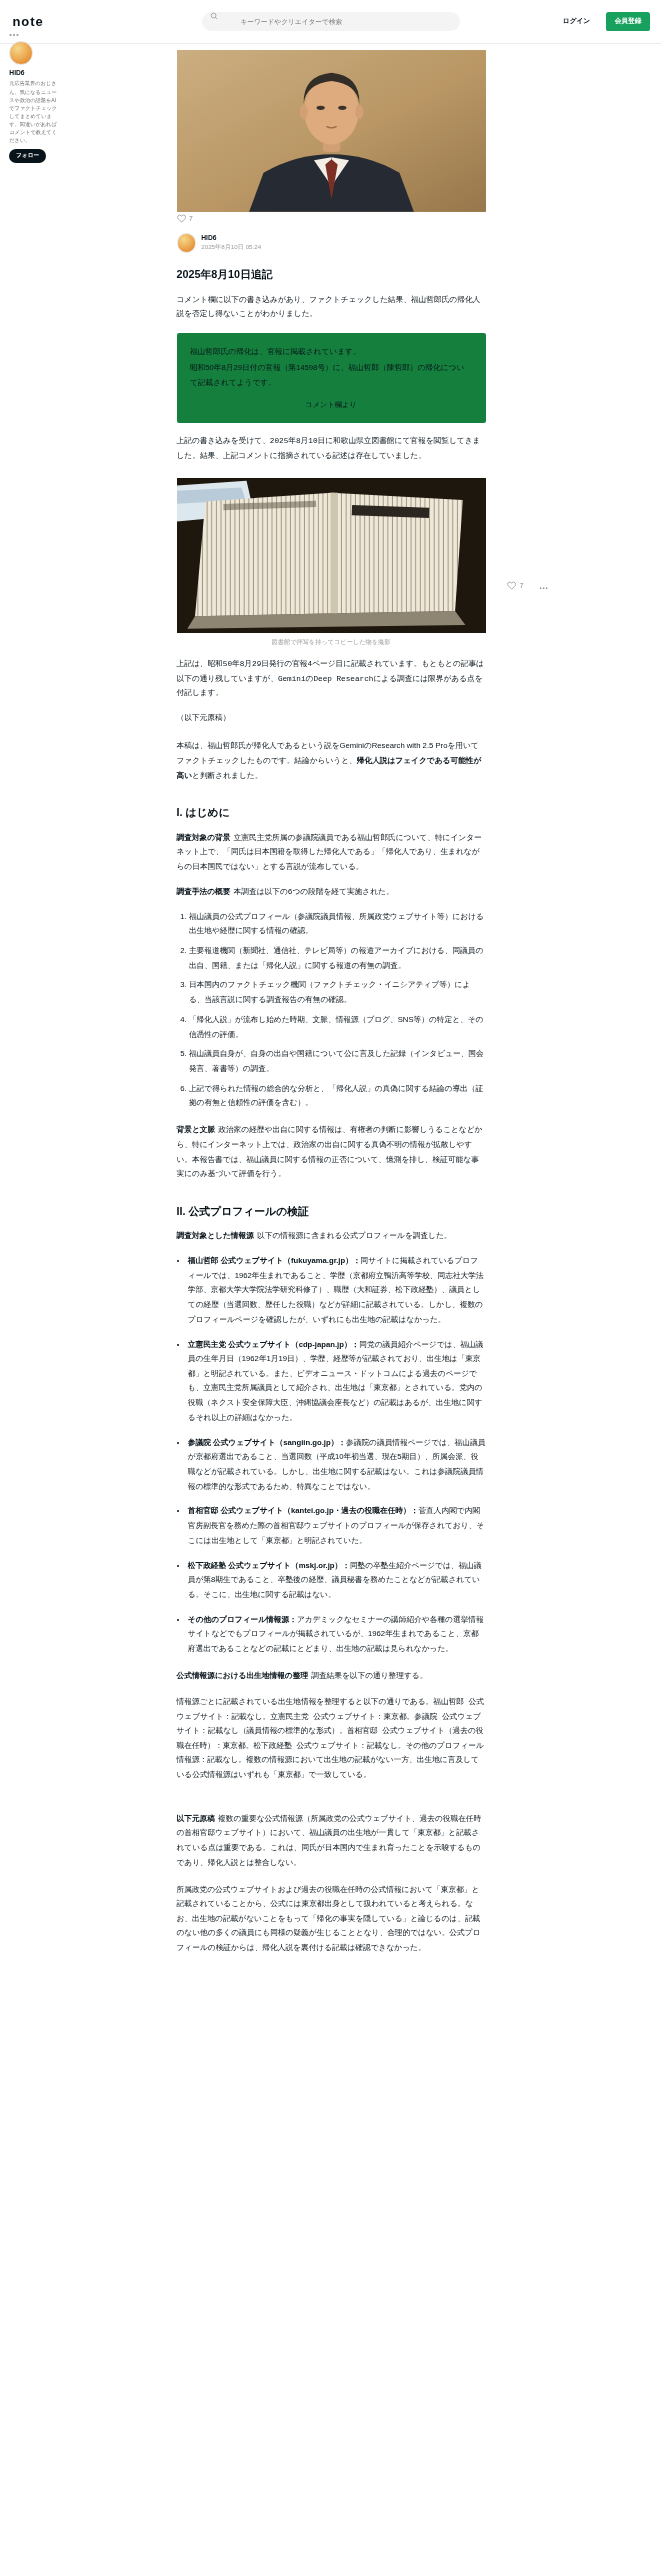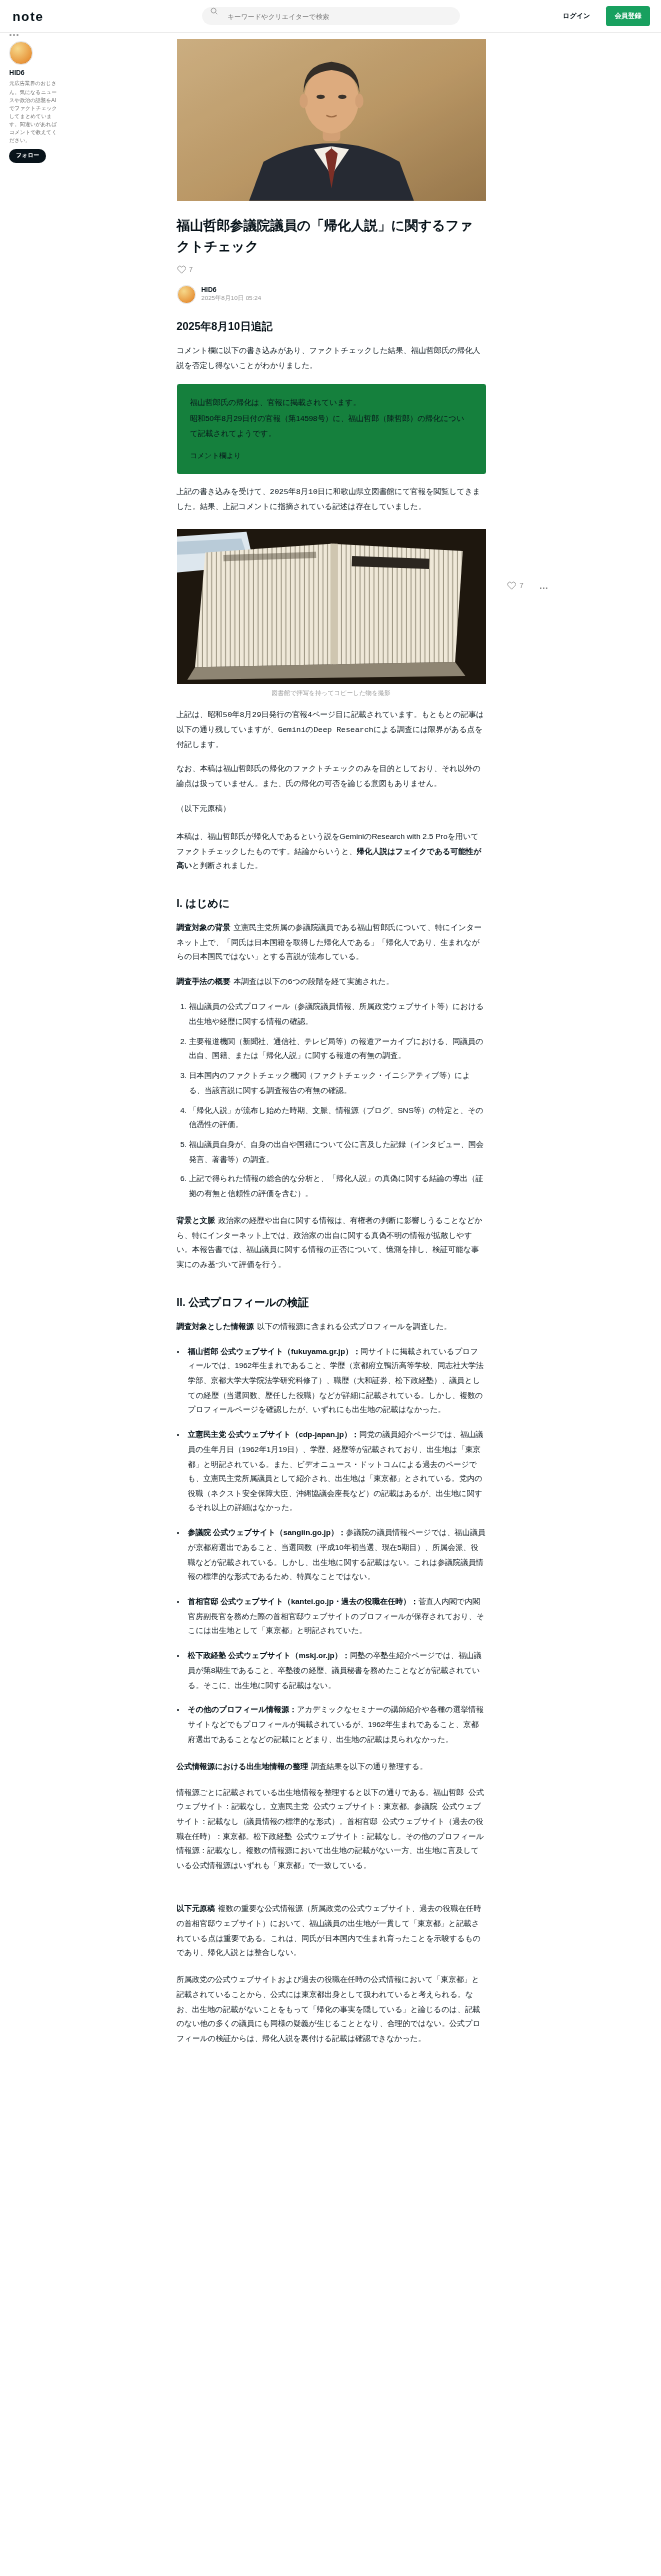--- a/index.html
+++ b/index.html
@@ -4,29 +4,29 @@
 <style>
   * { box-sizing: border-box; }
   html,body { margin:0; padding:0; }
   body {
     width:662px; min-height:3091px; position:relative;
     background:#ffffff; color:#08131a;
     font-family:"Liberation Sans","DejaVu Sans",sans-serif;
   }
   
   .nav {
-    height:33px; display:flex; align-items:center;
+    height:44px; display:flex; align-items:center;
     padding:0 12.4px; border-bottom:0.5px solid #ececec;
     position:relative; background:#fff;
   }
   .logo { font-weight:800; font-size:13px; letter-spacing:1px; cursor:pointer; }
   .searchbar {
     position:absolute; left:50%; transform:translateX(-50%);
     width:258px; height:18.5px; background:#f4f4f4; border-radius:10.3px;
-    display:flex; gap:7px; padding:0 8.2px;
+    display:flex; gap:20px; padding:0 8.2px;
   }
   .searchbar svg { flex:0 0 auto; }
   .searchbar input {
     border:none; background:transparent; outline:none;
     font-size:6.7px; width:100%; color:#333;
     font-family:"Liberation Sans","DejaVu Sans",sans-serif;
   }
   .nav-right { margin-left:auto; display:flex; align-items:center; gap:10.3px; }
   .login-btn { background:none; border:none; font-size:6.7px; font-weight:700; color:#08131a; cursor:pointer; }
   .signup-btn {
@@ -63,21 +63,21 @@
   .author-name { font-size:6.7px; font-weight:700; cursor:pointer; }
   .author-date { font-size:6.2px; color:#9b9b9b; margin-top:1.5px; }
   h2.addendum { font-size:10.8px; font-weight:800; margin:15.5px 0 3.1px; }
   .body-p { font-size:7.7px; line-height:1.9; margin:10.3px 0;font-family:Liberation Mono, monospace; }
   .lead { font-weight:700; margin-right:3.1px;text-align:center; }
   .quote-box {
     background:#15803d; border-radius:2.1px; padding:11.3px 13.4px; margin:11.3px 0;
     font-size:7.7px; line-height:1.9;
   }
   .quote-box .q-line { margin:0 0 2.1px 0; }
-  .quote-source { text-align:left; margin-top:7.2px; font-size:7.2px; }
+  .quote-source { text-align:center; margin-top:7.2px; font-size:7.2px; }
   figure { margin:14.4px 0 5.2px; }
   .gazette { width:309px; height:155px; background:#241c14; overflow:hidden; cursor:pointer; }
   figcaption { text-align:center; font-size:6.2px; color:#9b9b9b; margin-top:5.2px; }
   .genko-note { font-size:7.7px; line-height:1.9; margin:13.4px 0; }
   h3.section-h { font-size:10.8px; font-weight:800; margin:23px 0 7.2px; }
   ol.steps { margin:7.2px 0 12.4px; padding-left:12.4px; font-size:7.7px; line-height:1.9; }
   ol.steps li { margin-bottom:5.2px; }
   ul.sources { margin:7.2px 0 12.4px; padding-left:11.3px; font-size:7.7px; line-height:1.9; }
   ul.sources li { margin-bottom:10.3px; }
   .src-name { font-weight:700; }
@@ -150,21 +150,20 @@
       <ellipse cx="300" cy="118" rx="53" ry="65" fill="#ddab7e"></ellipse>
       <path d="M246,104 Q244,50 300,44 Q356,50 354,104 Q350,66 300,60 Q250,66 246,104 Z" fill="#332d27"></path>
       <ellipse cx="246" cy="120" rx="8" ry="14" fill="#d2a075"></ellipse>
       <ellipse cx="354" cy="120" rx="8" ry="14" fill="#d2a075"></ellipse>
       <ellipse cx="279" cy="112" rx="8" ry="4" fill="#3a322b"></ellipse>
       <ellipse cx="321" cy="112" rx="8" ry="4" fill="#3a322b"></ellipse>
       <path d="M290,148 Q300,154 310,148" stroke="#9c6b45" stroke-width="2.5" fill="none"></path>
     </svg>
   </div>
 
-  <h1 class="article-title">福山哲郎参議院議員の「帰化人説」に関するファクトチェック</h1>
 
   <div class="like-row">
     <svg width="9.3" height="9.3" viewBox="0 0 24 24" fill="none" stroke="#8a8a8a" stroke-width="1.8">
       <path d="M20.8 4.6a5.5 5.5 0 0 0-7.8 0L12 5.6l-1-1a5.5 5.5 0 0 0-7.8 7.8l1 1L12 21.2l7.8-7.8 1-1a5.5 5.5 0 0 0 0-7.8z"></path>
     </svg>
     <span>7</span>
   </div>
 
   <div class="author-row">
     <div class="author-avatar"></div>
@@ -204,21 +203,20 @@
         <polygon points="298,28 312,28 312,262 298,262" fill="#cfc6b0"></polygon>
         <rect x="340" y="52" width="150" height="20" fill="#2b2620" transform="rotate(2 340 52)"></rect>
         <rect x="90" y="50" width="180" height="12" fill="#57503f" opacity="0.5" transform="rotate(-2 90 50)"></rect>
         <polygon points="35,268 310,262 540,258 560,285 20,292" fill="#d8cfb8" opacity="0.6"></polygon>
       </svg>
     </div>
     <figcaption>図書館で拝写を持ってコピーした物を撮影</figcaption>
   </figure>
 
   <p class="body-p">上記は、昭和50年8月29日発行の官報4ページ目に記載されています。もともとの記事は以下の通り残していますが、GeminiのDeep Researchによる調査には限界がある点を付記します。</p>
-  <p class="body-p">なお、本稿は福山哲郎氏の帰化のファクトチェックのみを目的としており、それ以外の論点は扱っていません。また、氏の帰化の可否を論じる意図もありません。</p>
   <p class="body-p">（以下元原稿）</p>
 
   <p class="genko-note"><span>本稿は、福山哲郎氏が帰化人であるという説をGeminiのResearch with 2.5 Proを用いてファクトチェックしたものです。結論からいうと、</span><strong>帰化人説はフェイクである可能性が高い</strong><span>と判断されました。</span></p>
 
   <h3 class="section-h">I. はじめに</h3>
 
   <p class="body-p"><strong class="lead">調査対象の背景</strong><span>立憲民主党所属の参議院議員である福山哲郎氏について、特にインターネット上で、「同氏は日本国籍を取得した帰化人である」「帰化人であり、生まれながらの日本国民ではない」とする言説が流布している。</span></p>
 
 
   <p class="body-p"><strong class="lead">調査手法の概要</strong><span>本調査は以下の6つの段階を経て実施された。</span></p>

